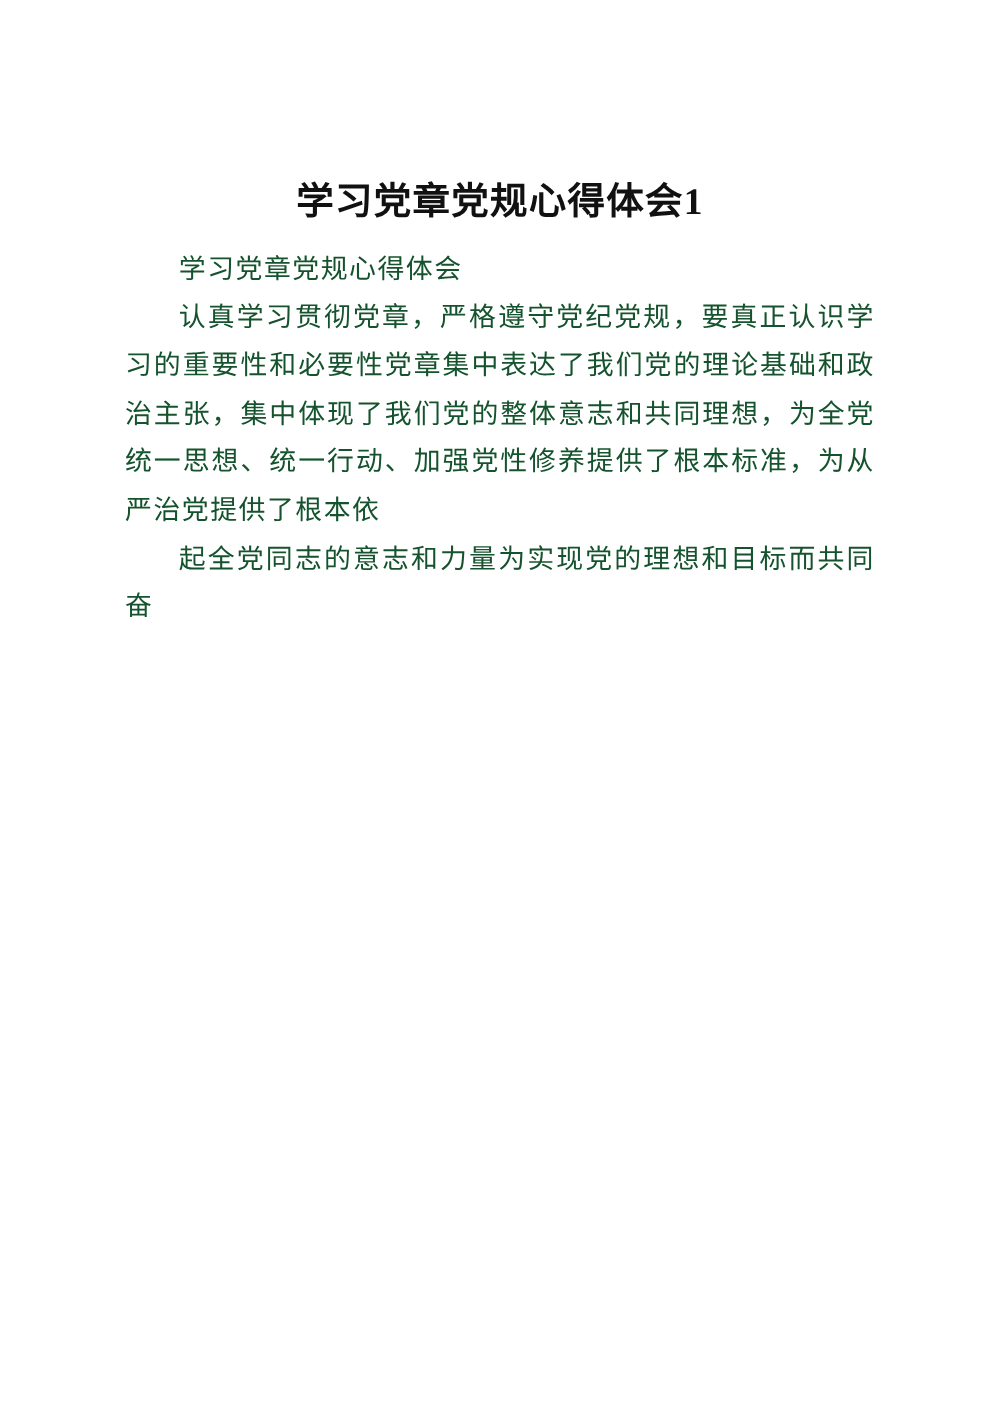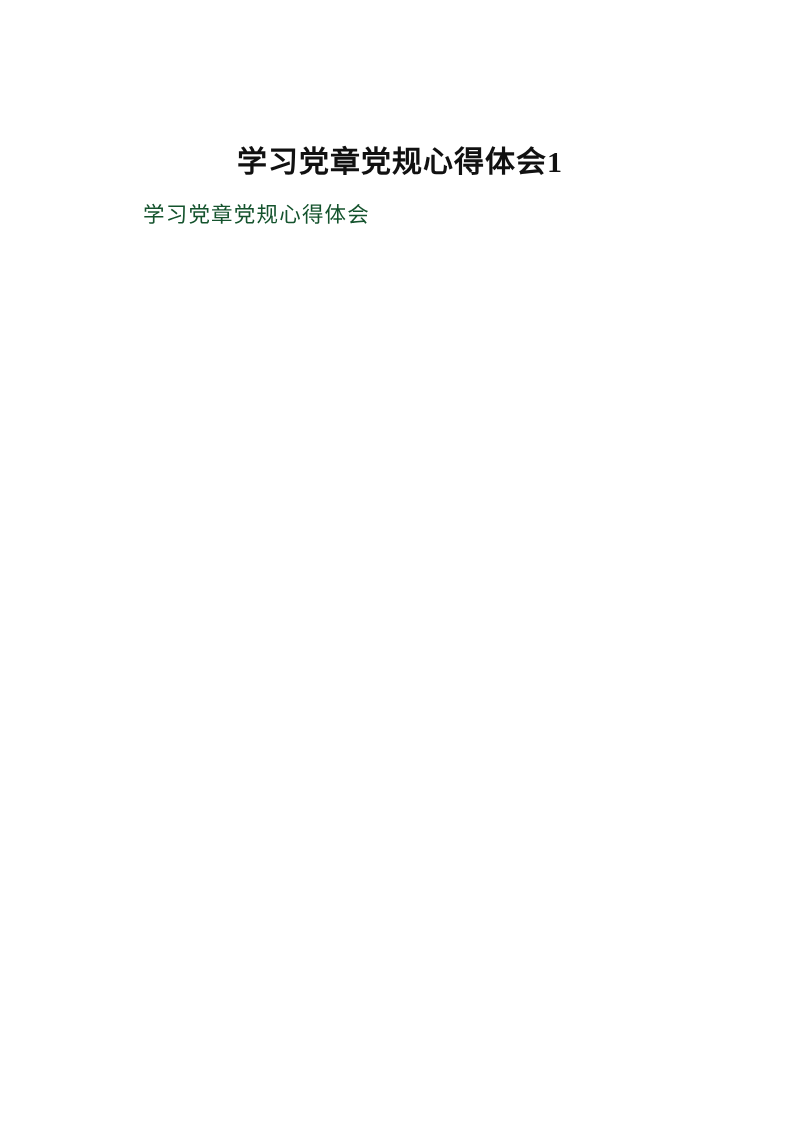--- a/index.html
+++ b/index.html
@@ -55,17 +55,19 @@
 </style>
 </head>
 <body>
 
 <div class="page">
 
   <h1 class="doc-title">学习党章党规心得体会1</h1>
 
   <div class="doc-body">
     <p>学习党章党规心得体会</p>
+    <p>认真学习贯彻党章，严格遵守党纪党规，要真正认识学习的重要性和必要性党章集中表达了我们党的理论基础和政治主张，集中体现了我们党的整体意志和共同理想，为全党统一思想、统一行动、加强党性修养提供了根本标准，为从严治党提供了根本依</p>
+    <p>起全党同志的意志和力量为实现党的理想和目标而共同奋</p>
   </div>
 
   <div class="doc-footer">第1页 共2页</div>
 
 </div>
 
 </body></html>

